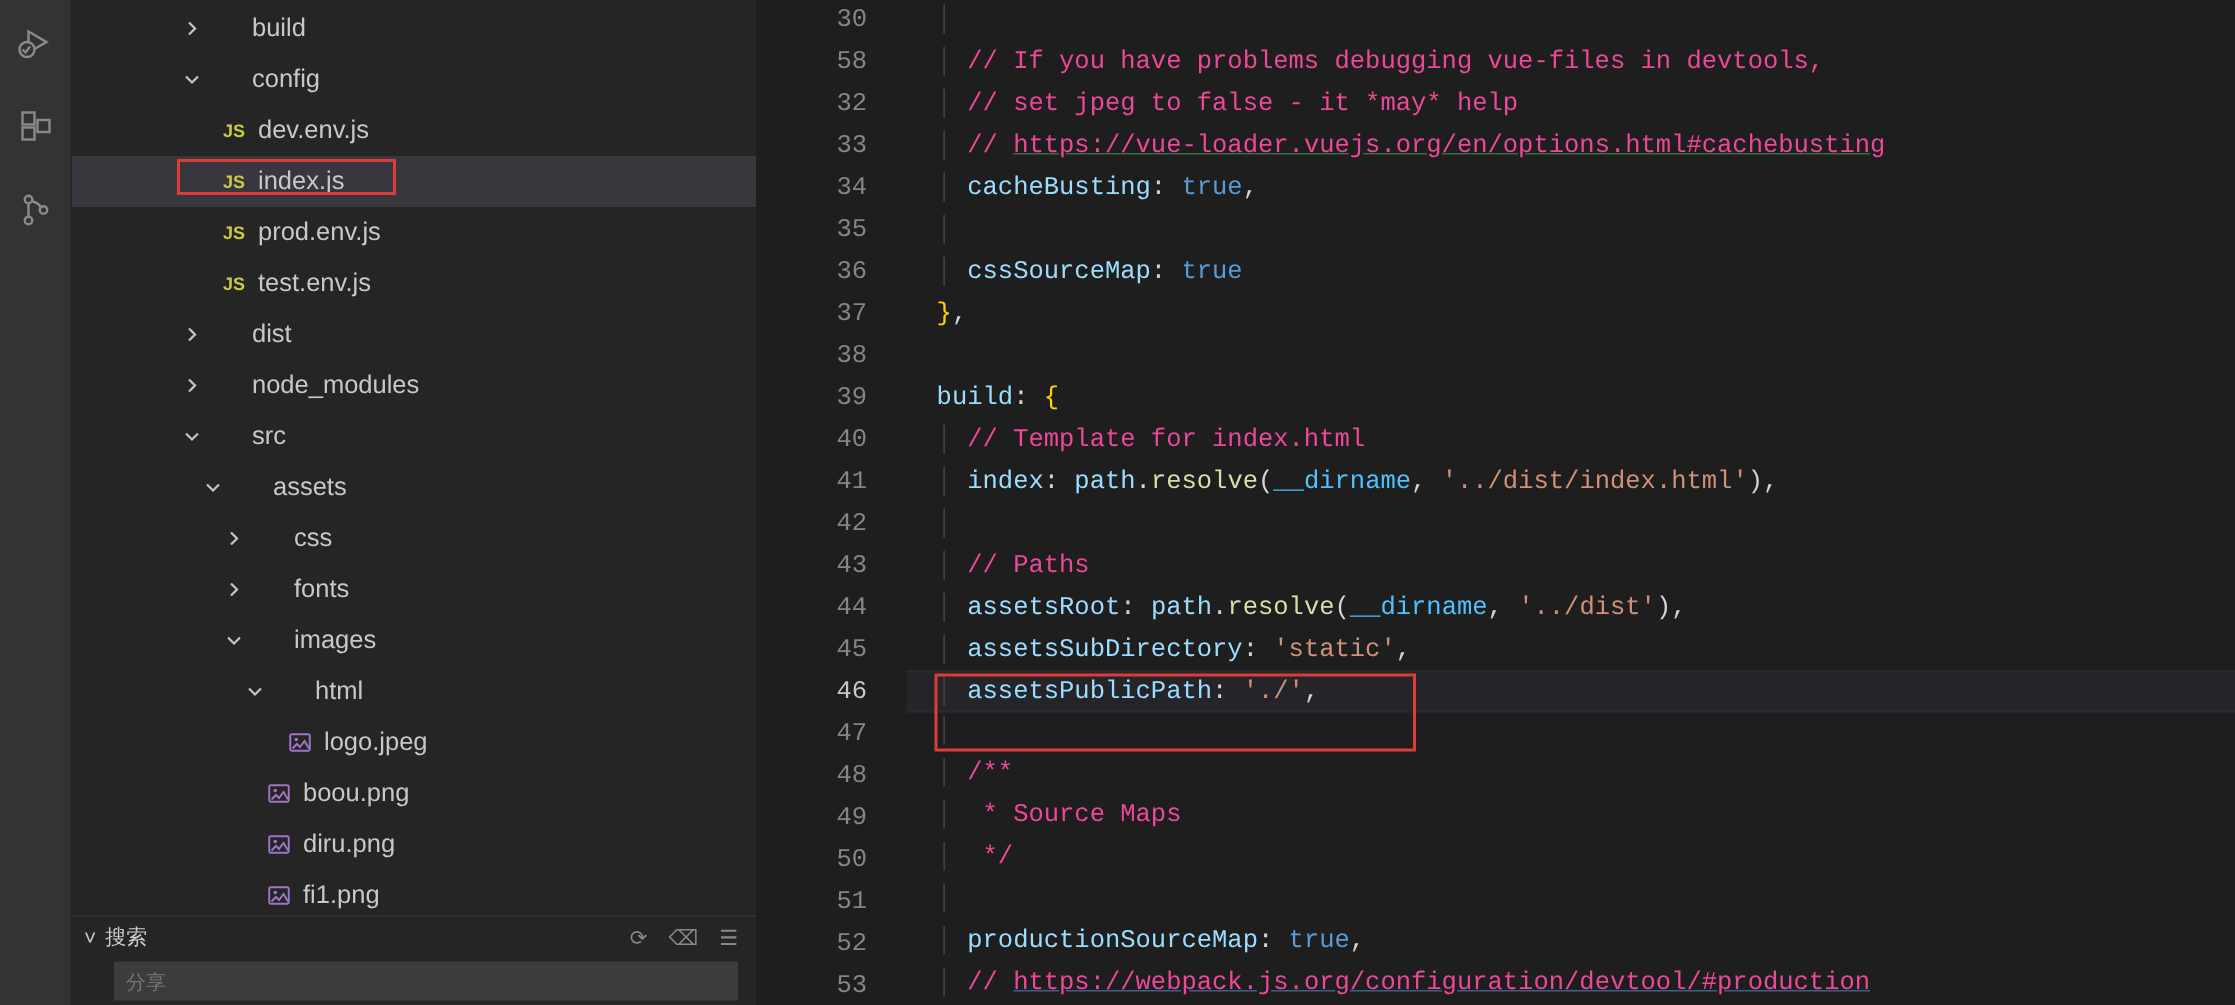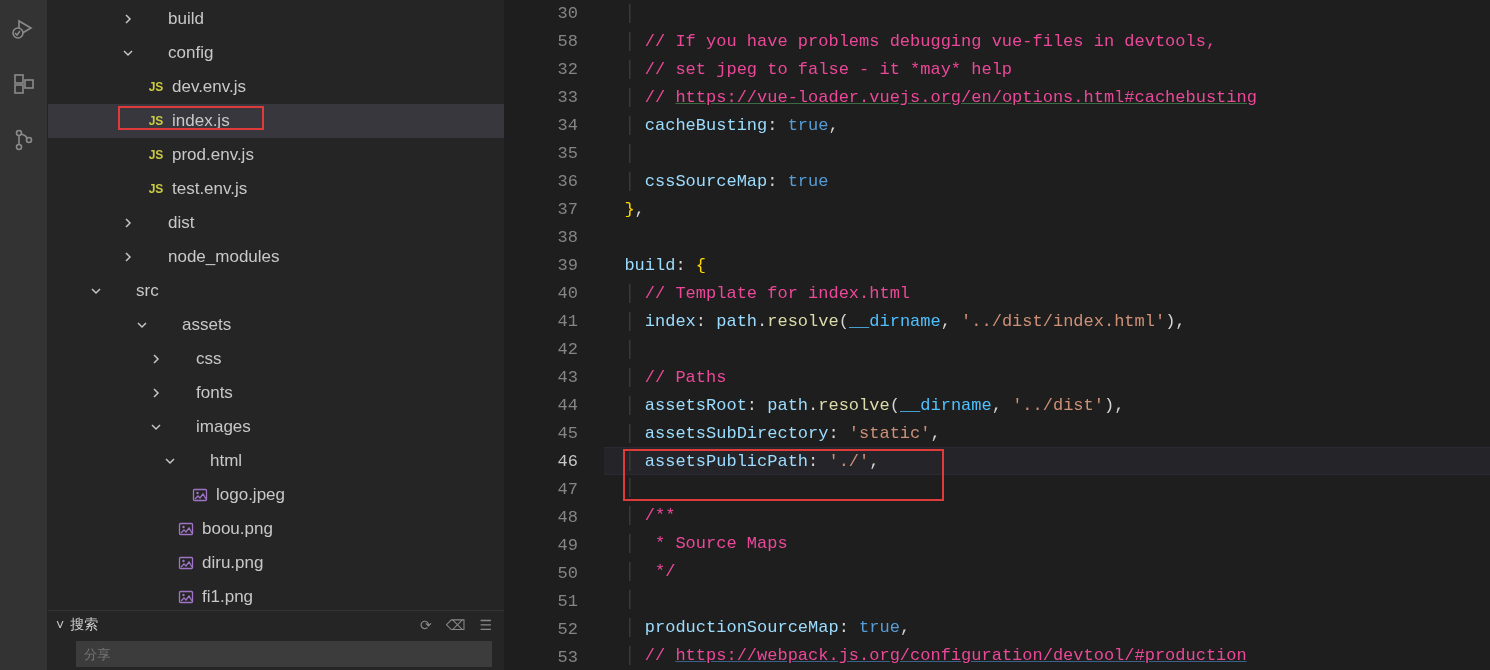--- a/index.html
+++ b/index.html
@@ -223,21 +223,21 @@
       </div>
       <div class="row" style="padding-left: 72px;">
         <span class="tw">
           <svg width="12" height="12" viewBox="0 0 12 12">
             <path d="M4 2l4 4-4 4" fill="none" stroke="#c5c5c5" stroke-width="1.5"></path>
           </svg>
         </span>
         <span class="icon"></span>
         <span class="label">node_modules</span>
       </div>
-      <div class="row" style="padding-left: 40px;">
+      <div class="row" style="padding-left: 72px;">
         <span class="tw">
           <svg width="12" height="12" viewBox="0 0 12 12">
             <path d="M2 4l4 4 4-4" fill="none" stroke="#c5c5c5" stroke-width="1.5"></path>
           </svg>
         </span>
         <span class="icon"></span>
         <span class="label">src</span>
       </div>
       <div class="row" style="padding-left: 86px;">
         <span class="tw">

